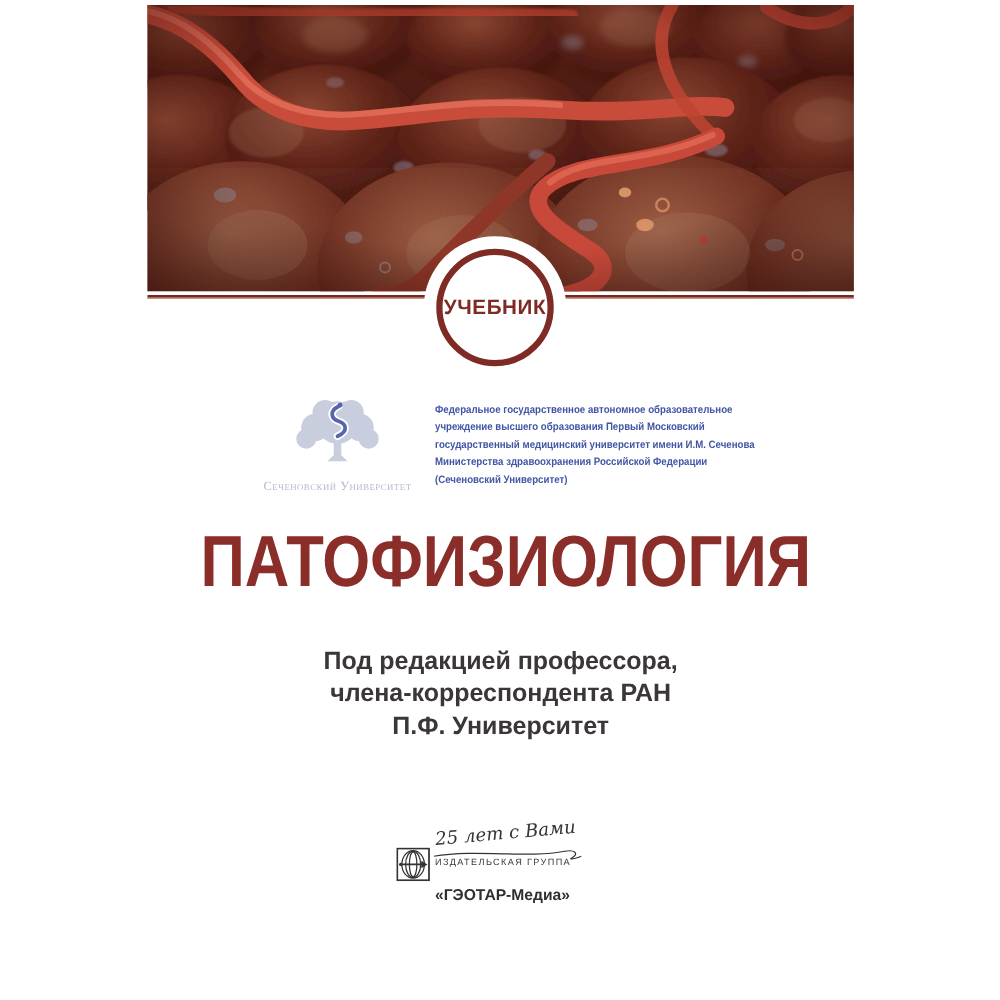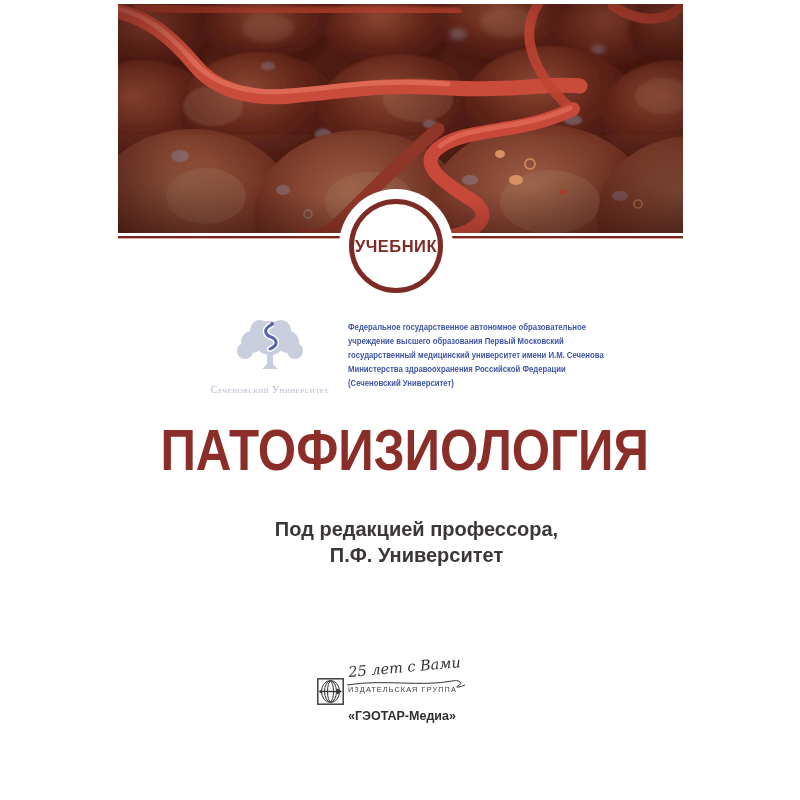--- a/index.html
+++ b/index.html
@@ -28,21 +28,21 @@
   #uni-caption{margin-top:14px;font-family:"Liberation Serif",serif;font-variant:small-caps;
          font-size:10px;letter-spacing:.4px;color:#b2b8d0;white-space:nowrap;}
   #uni-text{position:absolute;left:348px;top:320px;width:240px;color:#4056a5;
          font-size:8.6px;font-weight:bold;line-height:14px;
          transform:scaleX(.9);transform-origin:left top;white-space:nowrap;}
 
   
   #title{position:absolute;left:118px;top:421px;width:565px;text-align:center;
          font-size:58px;font-weight:bold;color:#8b2d28;letter-spacing:0;
          transform:scaleX(.85);transform-origin:center top;white-space:nowrap;line-height:58px;}
-  #editors{position:absolute;left:134px;top:516px;width:565px;text-align:center;
+  #editors{position:absolute;left:118px;top:516px;width:565px;text-align:center;
          font-size:20px;font-weight:bold;color:#3b3637;line-height:26px;}
 
   
   #publisher{position:absolute;left:317px;top:664px;width:170px;height:50px;}
   #pub-mark{position:absolute;left:0;top:14px;}
   #pub-script{position:absolute;left:32px;top:0;font-family:"DejaVu Serif",serif;
          font-style:italic;font-size:14.5px;color:#333;transform:rotate(-5deg);
          transform-origin:left bottom;white-space:nowrap;}
   #pub-swash{position:absolute;left:30px;top:13px;}
   #pub-group{position:absolute;left:31px;top:21px;font-size:7.3px;font-weight:normal;
@@ -184,20 +184,21 @@
     <div>учреждение высшего образования  Первый Московский</div>
     <div>государственный медицинский университет имени И.М. Сеченова</div>
     <div>Министерства здравоохранения Российской Федерации</div>
     <div>(Сеченовский Университет)</div>
   </div>
 
   <div id="title">ПАТОФИЗИОЛОГИЯ</div>
 
   <div id="editors">
     <div>Под редакцией профессора,</div>
+    <div>члена-корреспондента РАН</div>
     <div>П.Ф. Университет</div>
   </div>
 
   <div id="publisher">
     <div id="pub-mark">
       <svg width="27" height="27" viewBox="0 0 27 27">
         <rect x="0.8" y="0.8" width="25.4" height="25.4" fill="none" stroke="#333" stroke-width="1.4"></rect>
         <ellipse cx="13.5" cy="13.5" rx="3" ry="10" fill="none" stroke="#333" stroke-width="1"></ellipse>
         <ellipse cx="13.5" cy="13.5" rx="6" ry="10.5" fill="none" stroke="#333" stroke-width="1"></ellipse>
         <ellipse cx="13.5" cy="13.5" rx="9" ry="11" fill="none" stroke="#333" stroke-width="1"></ellipse>

